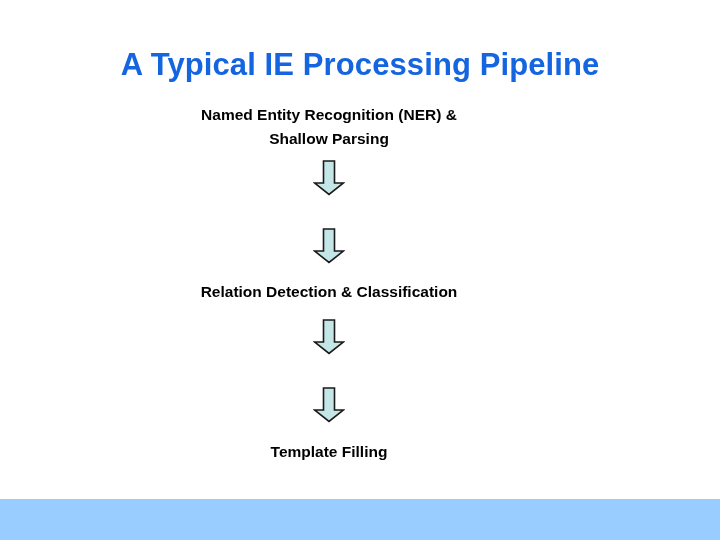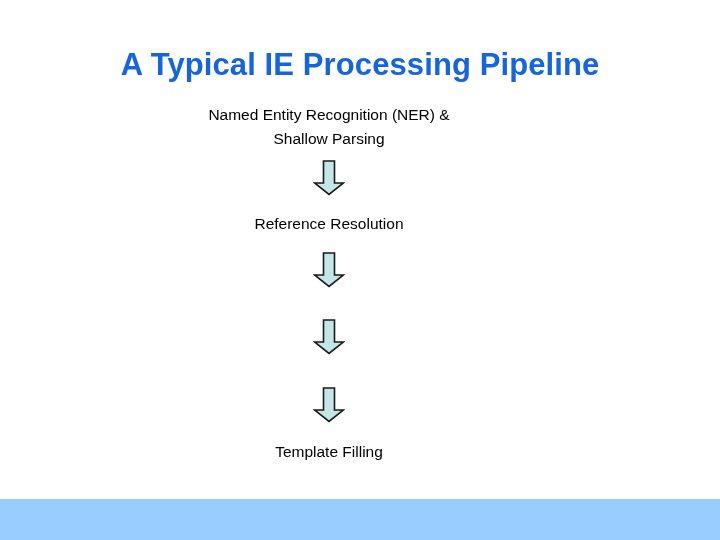--- a/index.html
+++ b/index.html
@@ -37,21 +37,21 @@
     left: 129px;
     top: 103px;
     width: 400px;
     display: flex;
     flex-direction: column;
     align-items: center;
   }
   .stage-label {
     text-align: center;
     font-size: 15.5px;
-    font-weight: normal;
+    font-weight: bold;
     color: #000000;
     line-height: 24px;
     white-space: pre-line;
   }
   .arrow-wrap {
     display: flex;
     justify-content: center;
     align-items: center;
   }
   .arrow-wrap svg {
@@ -92,34 +92,34 @@
     <div class="arrow-wrap">
       <span>
         <svg width="32" height="36" viewBox="0 0 32 36">
           <polygon points="10.5,1 21.5,1 21.5,23 30.5,23 16,34.5 1.5,23 10.5,23" fill="#C5E6E6" stroke="#1A1A1A" stroke-width="1.6" stroke-linejoin="miter"></polygon>
         </svg>
       </span>
     </div>
 
     <div class="gap-b"></div>
 
-    <div class="stage-label">Reference Resolution</div>
 
     <div class="gap-c"></div>
 
     <div class="arrow-wrap">
       <span>
         <svg width="32" height="36" viewBox="0 0 32 36">
           <polygon points="10.5,1 21.5,1 21.5,23 30.5,23 16,34.5 1.5,23 10.5,23" fill="#C5E6E6" stroke="#1A1A1A" stroke-width="1.6" stroke-linejoin="miter"></polygon>
         </svg>
       </span>
     </div>
 
     <div class="gap-d"></div>
 
+    <div class="stage-label">Relation Detection &amp; Classification</div>
 
     <div class="gap-e"></div>
 
     <div class="arrow-wrap">
       <span>
         <svg width="32" height="36" viewBox="0 0 32 36">
           <polygon points="10.5,1 21.5,1 21.5,23 30.5,23 16,34.5 1.5,23 10.5,23" fill="#C5E6E6" stroke="#1A1A1A" stroke-width="1.6" stroke-linejoin="miter"></polygon>
         </svg>
       </span>
     </div>

